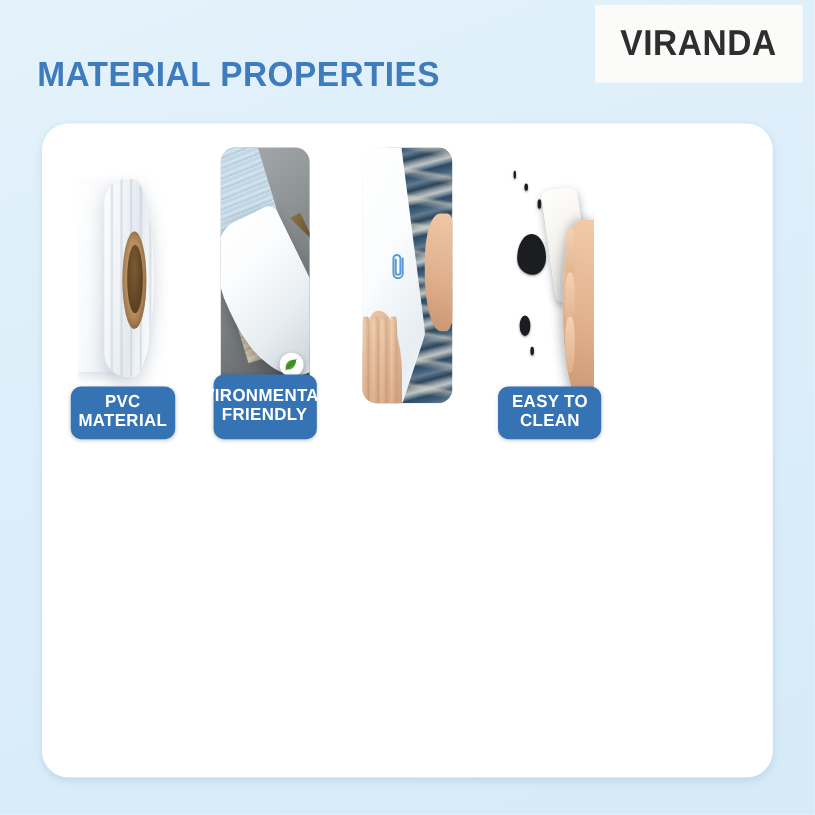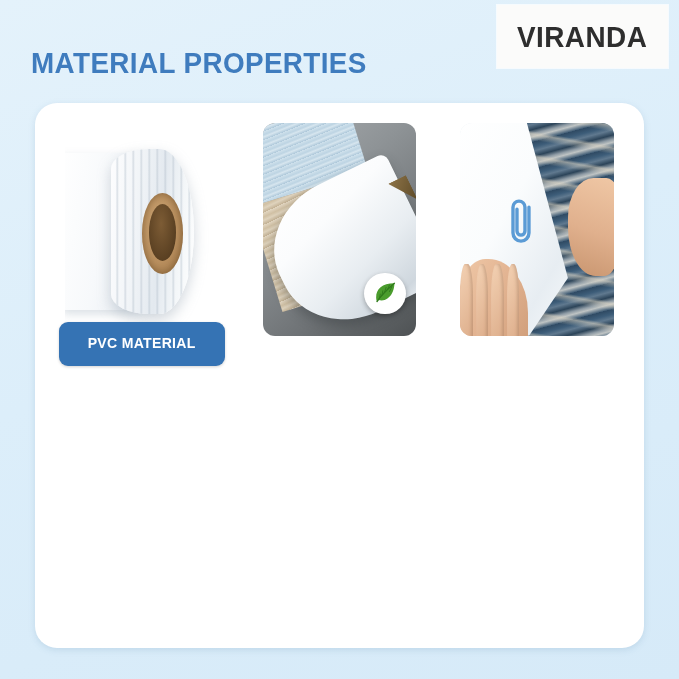--- a/index.html
+++ b/index.html
@@ -29,21 +29,21 @@
   
   .panel{
     position:absolute;left:35px;top:103px;width:609px;height:545px;
     background:#fff;border-radius:22px;
     box-shadow:0 2px 6px rgba(120,160,190,.25);
   }
 
   
   .grid{
     position:absolute;left:16px;top:14px;width:577px;height:517px;
-    display:grid;grid-template-columns:repeat(3,1fr);grid-template-rows:repeat(2,1fr);
+    display:grid;grid-template-columns:repeat(5,1fr);grid-template-rows:repeat(2,1fr);
     column-gap:12px;row-gap:10px;gap:16px;
   }
   .card{position:relative;}
   .photo{
     position:absolute;left:14px;top:6px;right:14px;bottom:32px;
     border-radius:12px;overflow:hidden;
   }
   .banner{
     position:absolute;left:8px;right:8px;bottom:2px;
     background:#3573b4;border-radius:9px;
@@ -309,37 +309,62 @@
           <div class="leaf-badge">
             <svg viewBox="0 0 32 32" aria-hidden="true">
               <path d="M27 4C12 4 5 11 5 21c0 3 1 5 1 5l2-2c3 1 7 1 11-2 6-4 8-12 8-18z" fill="#4a9c2d"></path>
               <path d="M27 4C20 10 13 16 6 26" stroke="#2f7a1c" stroke-width="1.6" fill="none" stroke-linecap="round"></path>
               <g stroke="#2f7a1c" stroke-width="1.1" stroke-linecap="round">
                 <path d="M21 6l-2 5M24 8l-3 6M17 9l-2 6M13 13l-1 6M10 17l-1 5"></path>
               </g>
             </svg>
           </div>
         </div>
+        <div class="banner two-line">
+          <span>
+            <span>ENVIRONMENTALLY</span><br>
+            <span>FRIENDLY</span>
+          </span>
+        </div>
       </div>
 
       <div class="card">
         <div class="photo adh">
           <div class="wave"></div>
           <div class="peel"></div>
           <svg class="clip" viewBox="0 0 40 56">
             <path d="M26 12v26a8 8 0 0 1-16 0V12a6 6 0 0 1 12 0v24a4 4 0 0 1-8 0V14" fill="none" stroke="#5b9bd5" stroke-width="3.4" stroke-linecap="round"></path>
           </svg>
           <div class="hand-l">
             <span style="left:4%"></span>
               <span style="left:26%"></span>
             <span style="left:48%"></span>
               <span style="left:70%"></span>
           </div>
           <div class="hand-r"></div>
         </div>
       </div>
 
 
+      <div class="card">
+        <div class="photo cln">
+          <div class="stain" style="left:14%;top:34%;width:32%;height:16%;border-radius:50% 50% 46% 54%/60% 58% 42% 40%"></div>
+          <div class="stain" style="left:16%;top:66%;width:12%;height:8%"></div>
+          <div class="stain" style="left:36%;top:20%;width:5%;height:4%"></div>
+          <div class="stain" style="left:22%;top:14%;width:4%;height:3%"></div>
+          <div class="stain" style="left:9%;top:9%;width:4%;height:3%"></div>
+          <div class="stain" style="left:28%;top:78%;width:4%;height:3.5%"></div>
+          <div class="cloth"></div>
+          <div class="hand">
+            <i style="top:4%"></i>
+              <i style="top:28%"></i>
+              <i style="top:52%"></i>
+          </div>
+        </div>
+        <div class="banner">
+          <span>EASY TO CLEAN</span>
+        </div>
+      </div>
 
 
     </div>
   </div>
 </div>
 
 </body></html>

